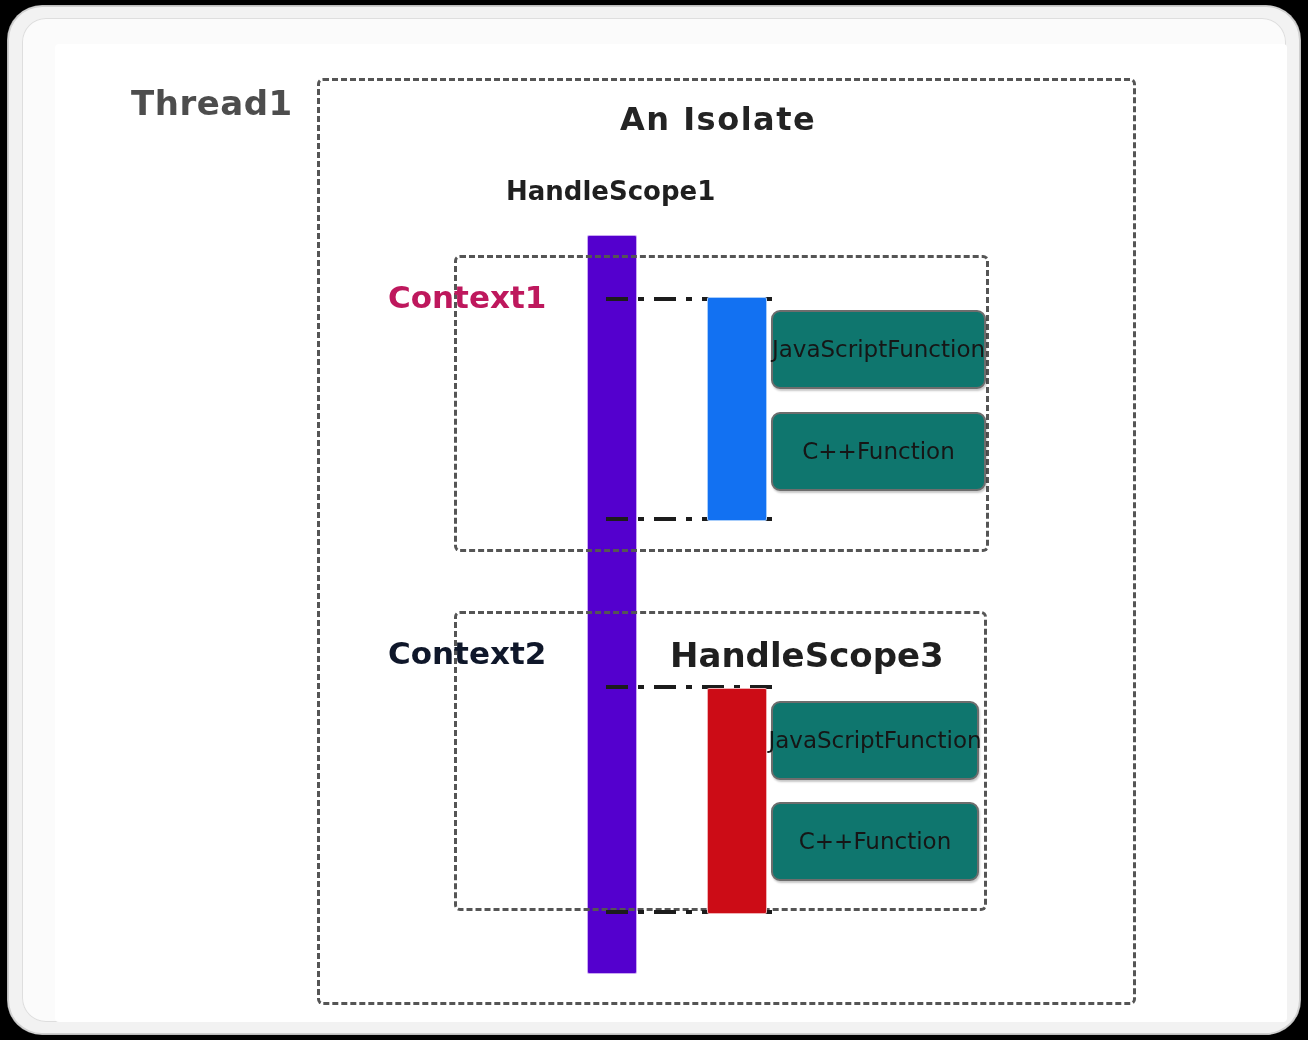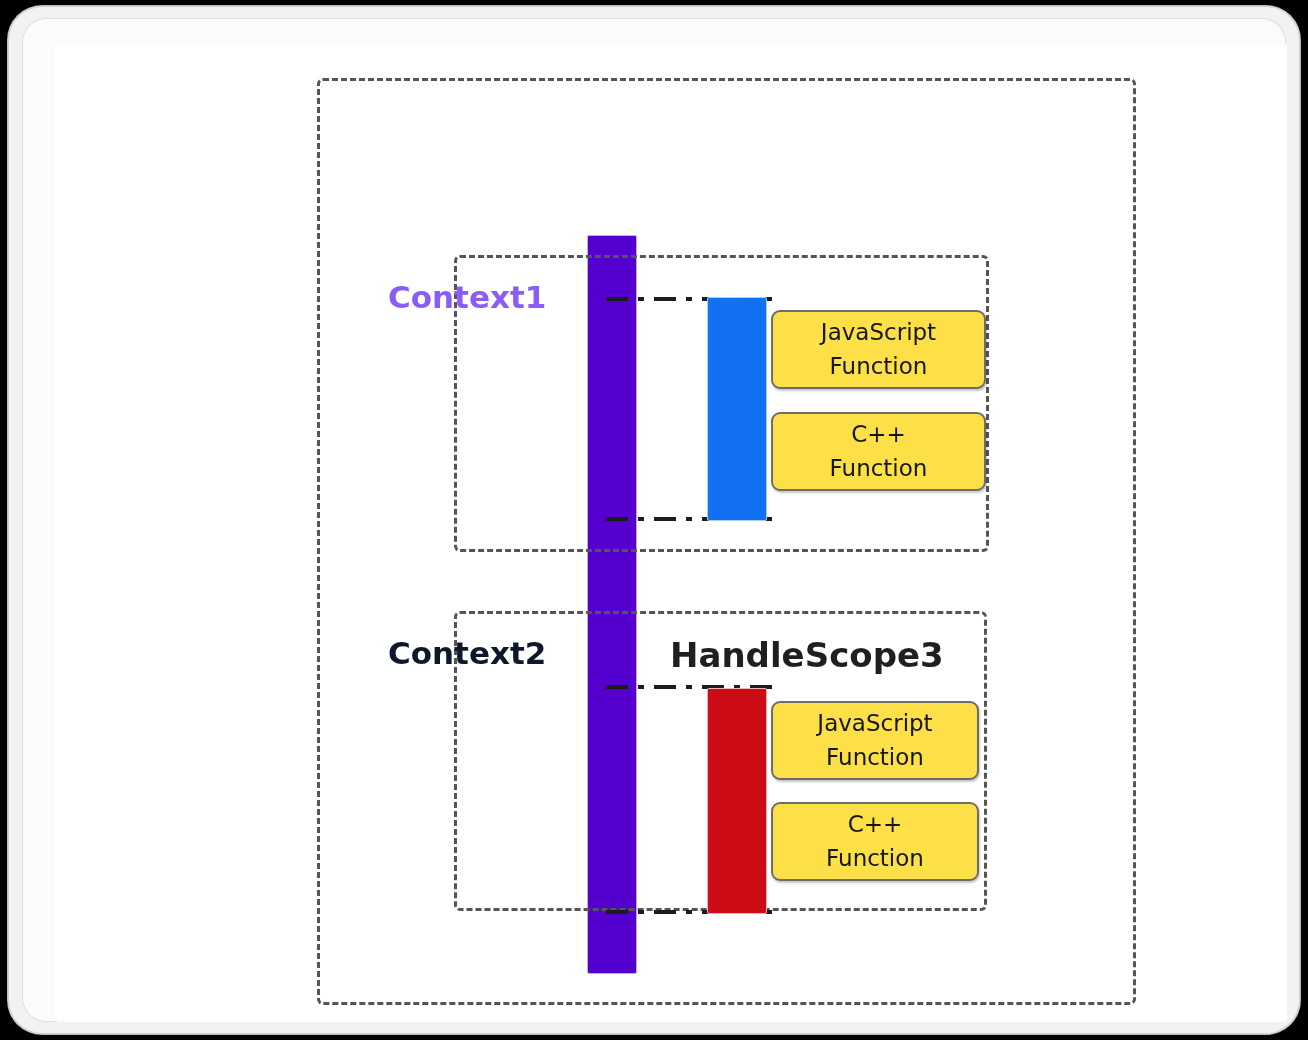--- a/index.html
+++ b/index.html
@@ -83,21 +83,21 @@
     left: 615px; top: 592px;
     font-size: 34px;
     font-weight: bold;
     color: #1f1f1f;
   }
 
   #ctx1-label {
     left: 333px; top: 236px;
     font-size: 31px;
     font-weight: bold;
-    color: #8b5cf6;
+    color: #be185d;
   }
   #ctx2-label {
     left: 333px; top: 592px;
     font-size: 31px;
     font-weight: bold;
     color: #0f172a;
   }
 
   
   .dashed-box {
@@ -161,24 +161,24 @@
     width: 58px; height: 224px;
     background: #CC0C16;
     box-shadow: 0 0 0 1px #f0b0b4;
   }
 
   
   .fn-box {
     position: absolute;
     border: 2px solid #6d6d6d;
     border-radius: 9px;
-    background: #fde047;
+    background: #0f766e;
     box-shadow: 1px 2px 2px rgba(0,0,0,0.22);
     display: flex;
-    flex-direction: column;
+    flex-direction: row;
     align-items: center;
     justify-content: center;
     box-sizing: border-box;
   }
   .fn-box span {
     font-size: 23px;
     color: #161616;
     line-height: 1.45;
     white-space: pre;
   }
@@ -187,24 +187,27 @@
   #js-fn-2  { left: 716px; top: 657px; width: 208px; height: 79px; }
   #cpp-fn-2 { left: 716px; top: 758px; width: 208px; height: 79px; }
 </style>
 </head>
 <body>
 
 <div id="window-frame">
   <div id="window-frame-inner">
     <div id="canvas">
 
+      <div class="lbl" id="thread-label">Thread1</div>
 
       <div class="dashed-box" id="isolate-box"></div>
 
-
+      <div class="lbl" id="isolate-title">An Isolate</div>
+
+      <div class="lbl" id="hs1-label">HandleScope1</div>
 
       <div class="bar" id="handlescope1-bar" style="background: rgb(84, 0, 206);"></div>
 
       <div class="dashed-box" id="context1-box"></div>
 
       <div class="lbl" id="ctx1-label">Context1</div>
 
 
       <div class="dashdot" id="hs2-line-top"></div>
       <div class="dashdot" id="hs2-line-bot"></div>

